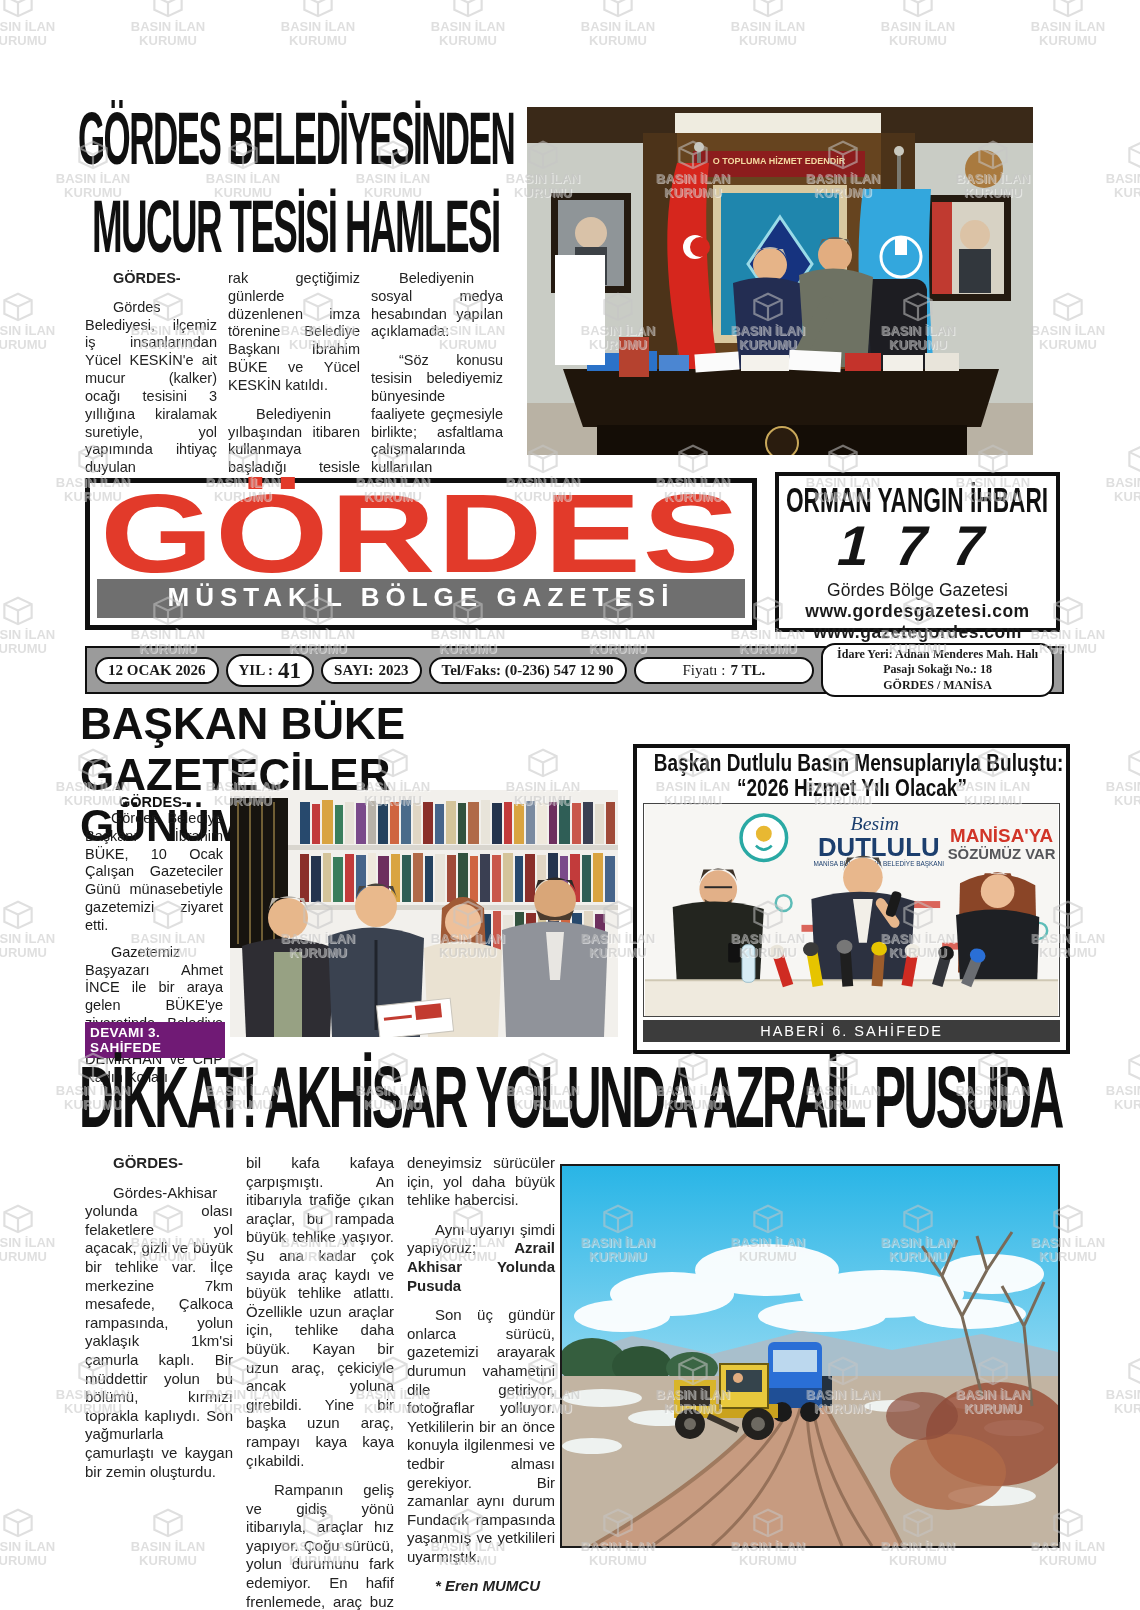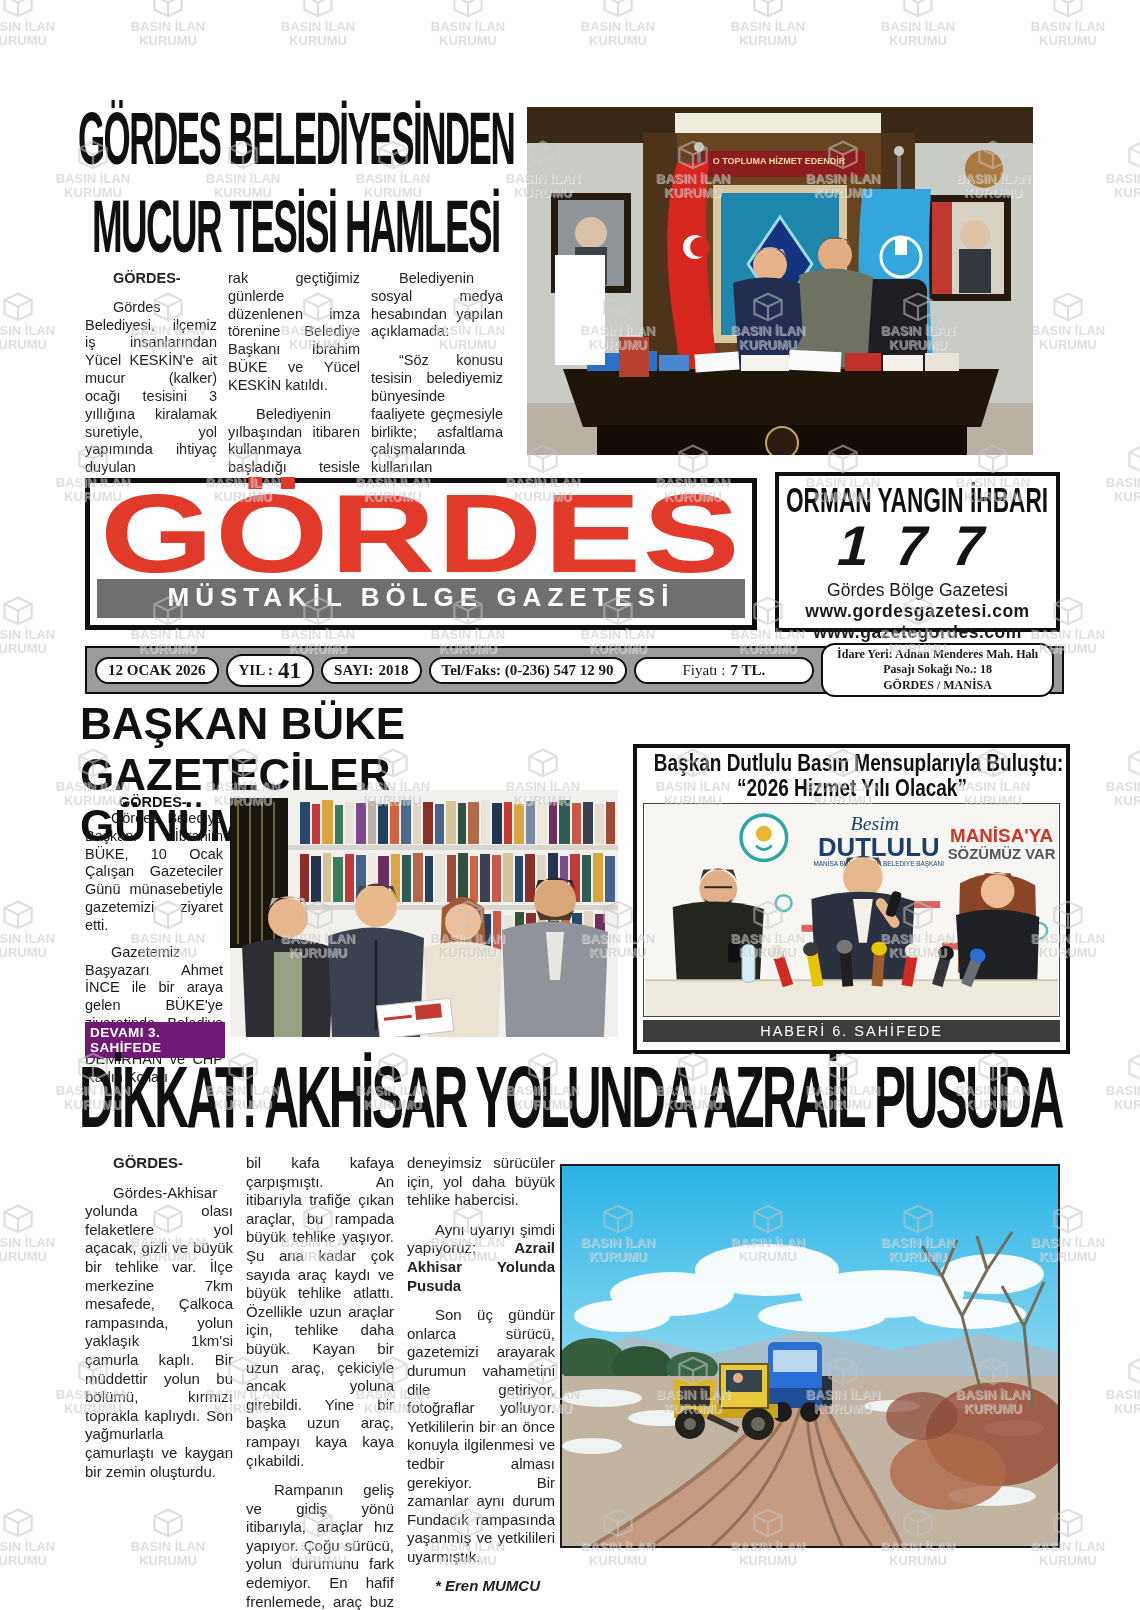--- a/index.html
+++ b/index.html
@@ -208,21 +208,21 @@
   <div class="abs infobar" style="left:85px;top:646px;width:959px;height:44px;">
     <div class="pill">
       <span>12 OCAK 2026</span>
     </div>
     <div class="pill">
       <span class="lab">YIL :</span>
       <span class="big">41</span>
     </div>
     <div class="pill">
       <span class="lab">SAYI:</span>
-      <span>2018</span>
+      <span>2023</span>
     </div>
     <div class="pill">
       <span>Tel/Faks: (0-236) 547 12 90</span>
     </div>
     <div class="pill pill-grow">
       <span style="font-weight:normal;">Fiyatı :</span>
       <span>7 TL.</span>
     </div>
     <div class="pill address">
       <span>İdare Yeri: Adnan Menderes Mah. Halı Pasajı Sokağı No.: 18</span><br>

